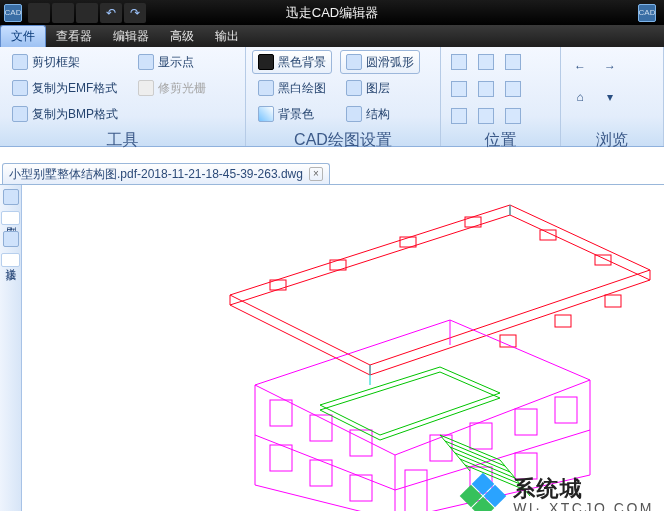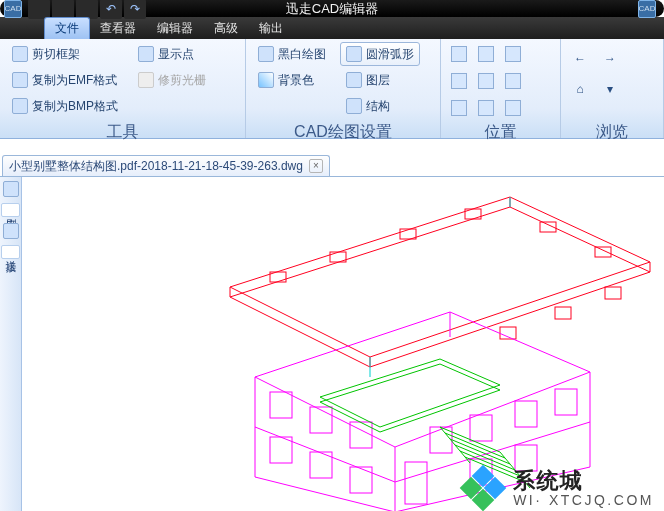--- a/index.html
+++ b/index.html
@@ -1,22 +1,22 @@
 <!DOCTYPE html>
 <html><head>
 <meta charset="utf-8">
 <style>
 *{box-sizing:border-box;margin:0;padding:0;font-family:"Microsoft YaHei",sans-serif;font-size:12px;}
 body{background:#fff;width:664px;height:511px;overflow:hidden;position:relative;}
-.titlebar{height:17px;background:linear-gradient(#1a1a1a,#000);display:flex;align-items:center;padding:0 4px;color:#dcdcdc;border-radius:9px;}
+.titlebar{height:25px;background:linear-gradient(#1a1a1a,#000);display:flex;align-items:center;padding:0 4px;color:#dcdcdc;}
 .titlebar .ico{width:18px;height:18px;background:#3a6ea5;border:1px solid #7fb4e8;margin-right:4px;border-radius:2px;display:flex;align-items:center;justify-content:center;font-size:8px;color:#cde;}
 .qat{display:flex;gap:2px;margin-left:2px;}
 .qat .qbtn{width:22px;height:20px;background:#2a2a2a;border-radius:2px;display:flex;align-items:center;justify-content:center;}
 .title-text{position:absolute;left:50%;transform:translateX(-50%);color:#f2f2f2;font-size:13px;}
-.menubar{height:22px;background:linear-gradient(#3a3a3a,#1e1e1e);display:flex;align-items:stretch;color:#e6e6e6;padding-left:44px;}
+.menubar{height:22px;background:linear-gradient(#3a3a3a,#1e1e1e);display:flex;align-items:stretch;color:#e6e6e6;}
 .menubar .tab{padding:0 10px;display:flex;align-items:center;cursor:default;border-right:1px solid transparent;}
 .menubar .tab.active{background:linear-gradient(#c8dfff,#9ec2f3);color:#0a3b7a;border:1px solid #5f8bcd;border-bottom:none;border-radius:3px 3px 0 0;}
 .ribbon{height:100px;background:linear-gradient(#f4f8ff,#e3edfb 70%,#cadff6);border-bottom:1px solid #8fb1dd;display:flex;}
 .group{border-right:1px solid #b6cbe6;display:flex;flex-direction:column;padding:3px 6px 0 6px;}
 .group-body{flex:1;display:flex;gap:8px;}
 .group-label{height:16px;text-align:center;color:#3c5a89;font-size:16px;padding-bottom:1px;}
 .col{display:flex;flex-direction:column;gap:2px;}
 .rbtn{height:24px;display:flex;align-items:center;gap:4px;padding:0 5px;border:1px solid transparent;border-radius:3px;white-space:nowrap;color:#25446f;}
 .rbtn.boxed{border:1px solid #9cb7db;background:linear-gradient(#fff,#e8f0fb);}
 .rbtn .ic{width:16px;height:16px;display:inline-block;background:#cfe2fb;border:1px solid #8faed6;border-radius:2px;}
@@ -102,20 +102,24 @@
             <span>修剪光栅</span>
           </div>
       </div>
     </div>
     <div class="group-label">工具</div>
   </div>
 
   <div class="group" style="width:195px">
     <div class="group-body">
       <div class="col">
+        <div class="rbtn boxed">
+            <span class="ic" style="background:#222;border-color:#000"></span>
+            <span>黑色背景</span>
+          </div>
         <div class="rbtn">
             <span class="ic"></span>
             <span>黑白绘图</span>
           </div>
         <div class="rbtn">
             <span class="ic" style="background:linear-gradient(45deg,#77c3ff,#fff)"></span>
             <span>背景色</span>
           </div>
       </div>
       <div class="col">

